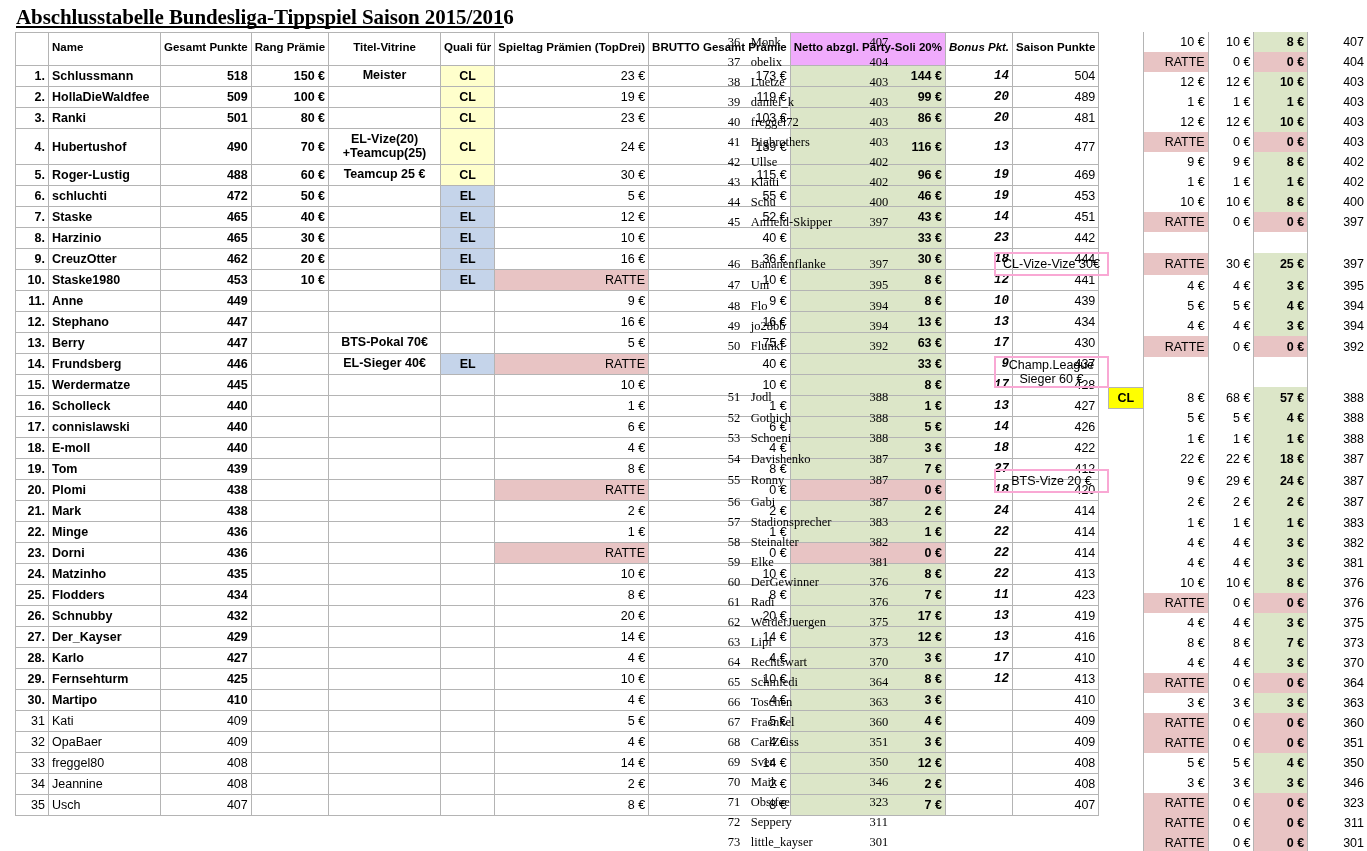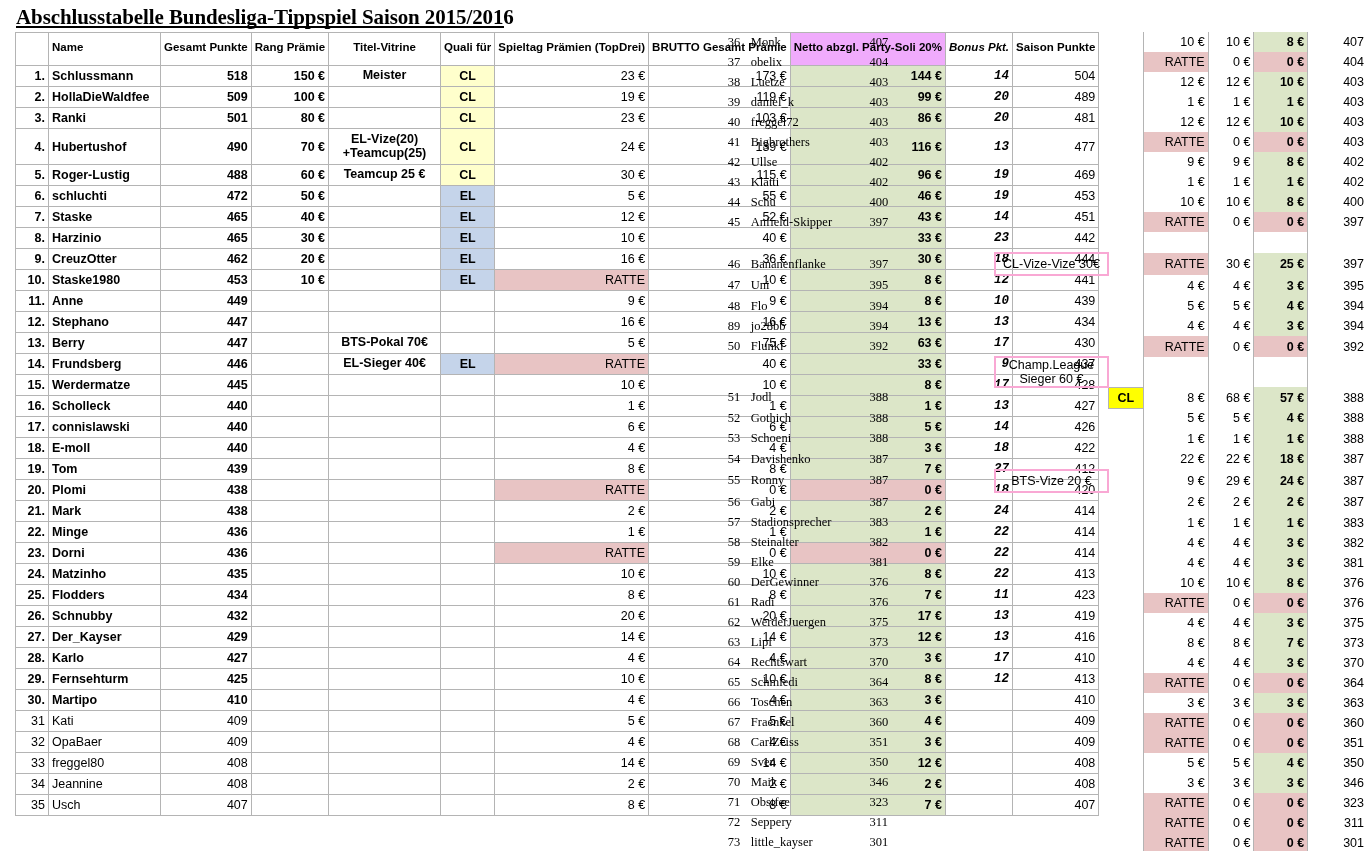--- a/index.html
+++ b/index.html
@@ -742,21 +742,21 @@
         <td class="r-pts">394</td>
         <td class="r-gap"></td>
         <td class="r-note"></td>
         <td class="r-quali"></td>
         <td class="r-e1">5 €</td>
         <td class="r-e2">5 €</td>
         <td class="r-e3">4 €</td>
         <td class="r-sais">394</td>
       </tr>
       <tr>
-        <td class="r-rank">89</td>
+        <td class="r-rank">49</td>
         <td class="r-name">jo28bb</td>
         <td class="r-pts">394</td>
         <td class="r-gap"></td>
         <td class="r-note"></td>
         <td class="r-quali"></td>
         <td class="r-e1">4 €</td>
         <td class="r-e2">4 €</td>
         <td class="r-e3">3 €</td>
         <td class="r-sais">394</td>
       </tr>

